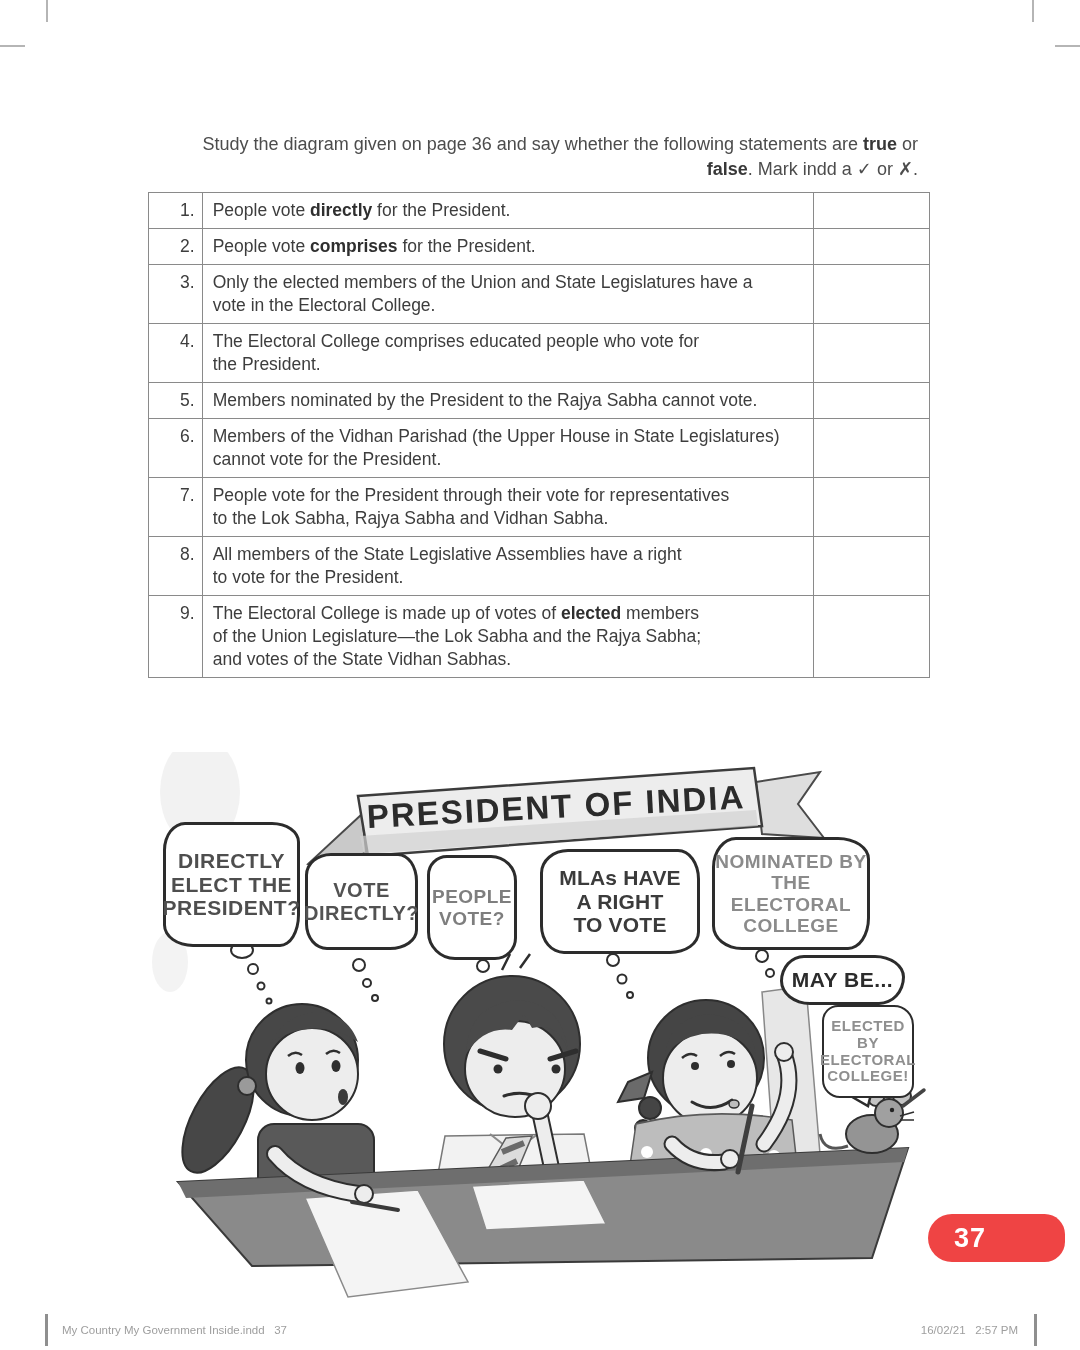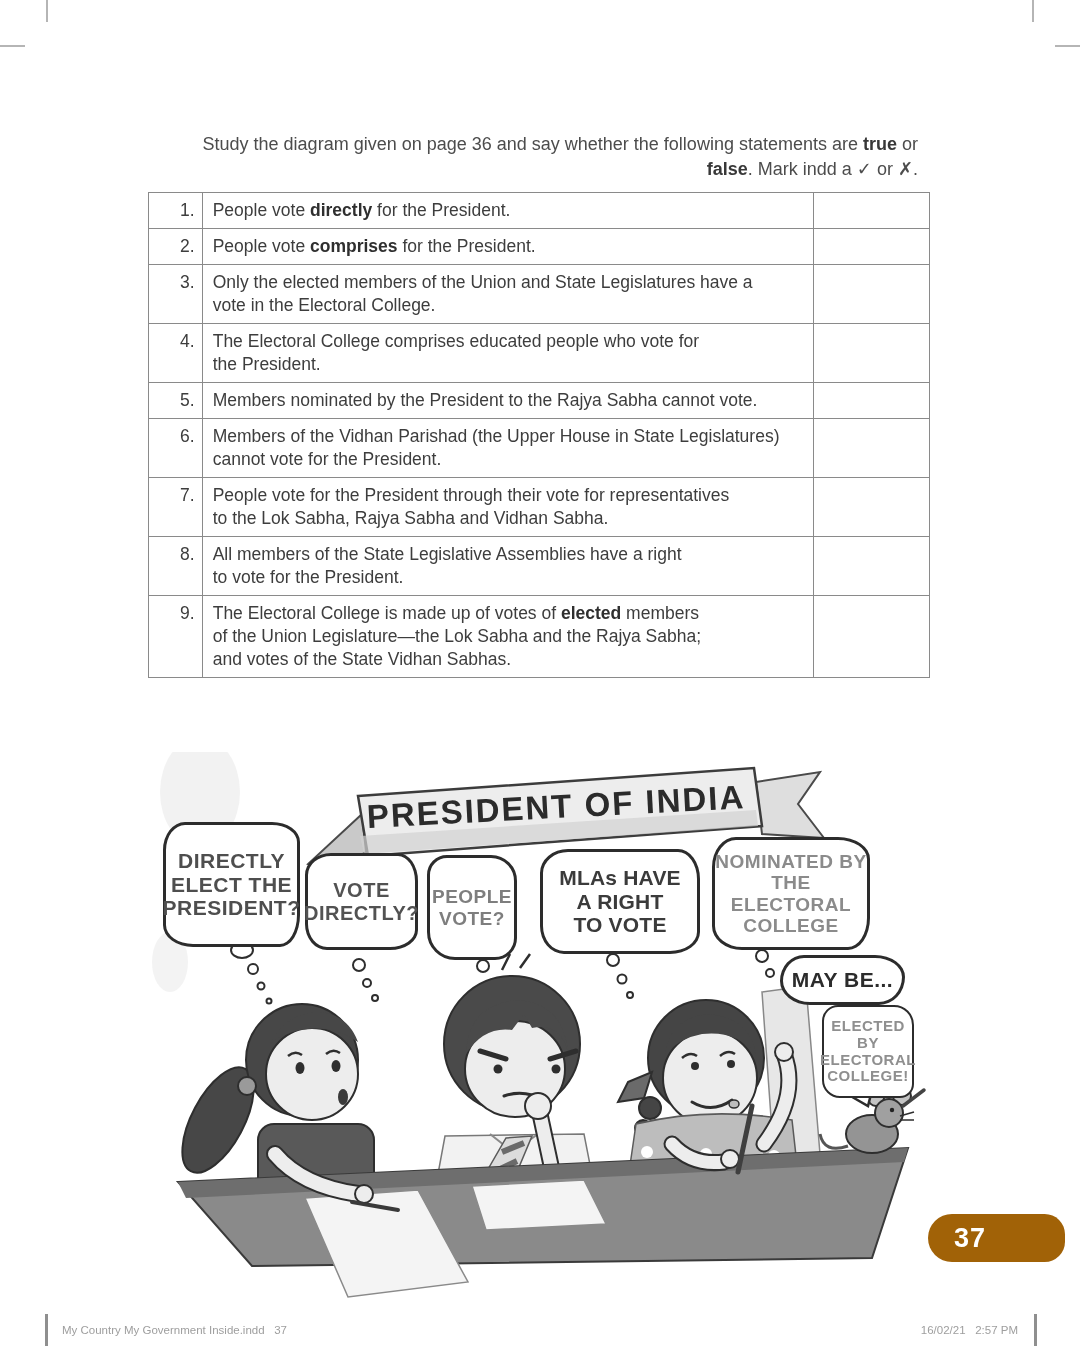--- a/index.html
+++ b/index.html
@@ -42,21 +42,21 @@
   }
   #b1{left:13px;top:70px;width:137px;height:125px;font-size:21px;color:#4e4e4e;border-radius:22px 28px 20px 30px/28px 20px 32px 22px;}
   #b2{left:155px;top:101px;width:113px;height:97px;font-size:20px;color:#525252;border-radius:26px 20px 28px 22px/22px 28px 20px 26px;}
   #b3{left:264px;top:103px;width:90px;height:105px;font-size:19px;color:#7e7e7e;border-radius:20px 26px 22px 28px;margin-left:13px;}
   #b4{left:390px;top:97px;width:160px;height:105px;font-size:21px;color:#3b3b3b;letter-spacing:0.2px;border-radius:28px 22px 30px 24px/24px 30px 22px 28px;}
   #b5{left:562px;top:85px;width:158px;height:113px;font-size:19px;color:#8b8b8b;border-radius:24px 32px 22px 30px/30px 22px 32px 24px;}
   #b6{left:630px;top:203px;width:125px;height:50px;font-size:21px;color:#2c2c2c;border-radius:24px 30px 26px 30px/26px 22px 28px 24px;}
   #b7{left:672px;top:253px;width:92px;height:93px;font-size:15px;color:#8f8f8f;border:2.5px solid #2c2c2c;border-radius:16px 20px 14px 18px;}
   
   #badge{
-    left:928px;top:1214px;width:137px;height:48px;background:#a16207;
+    left:928px;top:1214px;width:137px;height:48px;background:#ef4444;
     border-radius:26px 22px 22px 26px;color:#ffffff;font-weight:bold;
     font-size:27px;display:flex;align-items:center;padding-left:26px;box-sizing:border-box;
     letter-spacing:1px;
   }
   
   .footer-text{position:absolute;top:1324px;font-size:11.5px;color:#9e9e9e;white-space:pre;}
   #footer-left{left:62px;}
   #footer-right{right:62px;}
   .tick{position:absolute;width:2.5px;height:32px;background:#8f8f8f;top:1314px;}
 </style>

